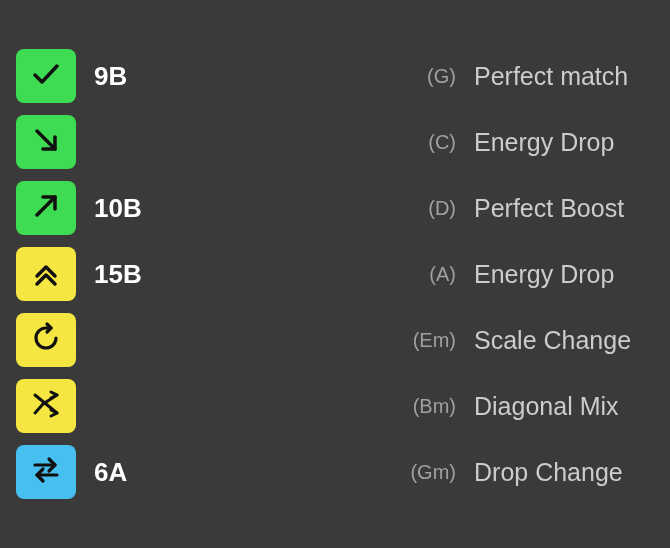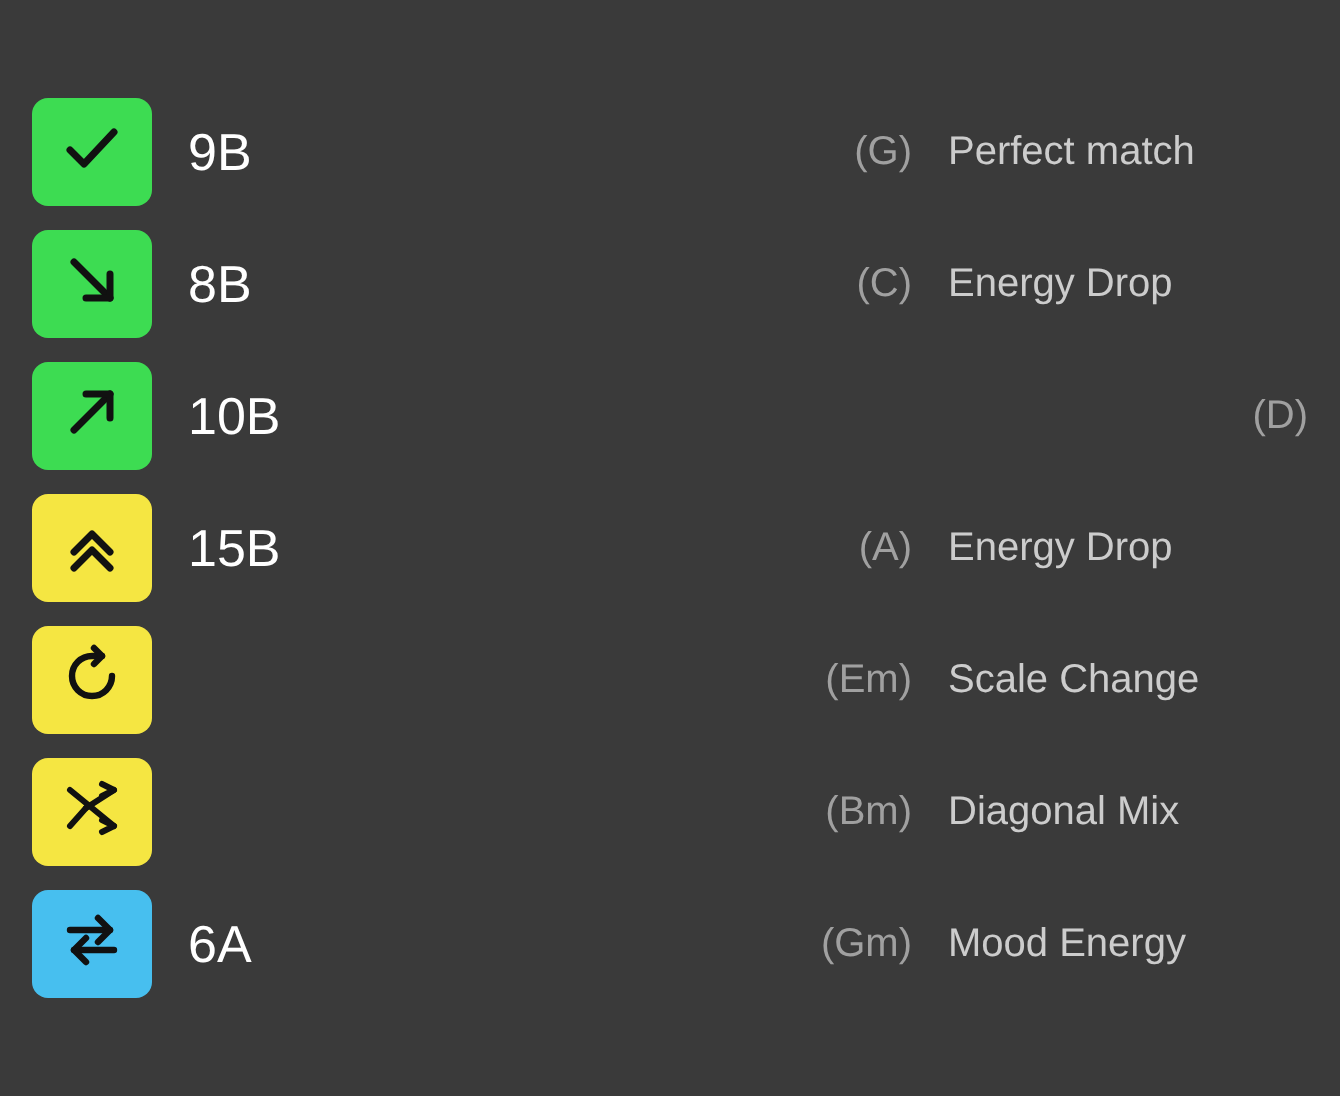--- a/index.html
+++ b/index.html
@@ -31,36 +31,36 @@
     .icon-box svg {
       width: 34px;
       height: 34px;
     }
     .green { background-color: #3ddc52; }
     .yellow { background-color: #f5e642; }
     .blue { background-color: #47bfef; }
 
     .key-label {
       font-size: 26px;
-      font-weight: 400;
+      font-weight: 700;
       color: #ffffff;
       margin-left: 18px;
       width: 60px;
       flex-shrink: 0;
     }
     .spacer { flex: 1; }
     .camelot-key {
       font-size: 20px;
       color: #a0a0a0;
       width: 60px;
       text-align: right;
       flex-shrink: 0;
     }
     .mix-label {
-      font-size: 20px;
+      font-size: 25px;
       color: #cccccc;
       margin-left: 18px;
       width: 180px;
       flex-shrink: 0;
     }
   </style>
 </head>
 <body>
 
 <div id="app">
@@ -75,35 +75,35 @@
     <span class="camelot-key">(G)</span>
     <span class="mix-label">Perfect match</span>
   </div>
     <div class="row">
     <div class="icon-box green">
       <span><svg viewBox="0 0 34 34" fill="none" xmlns="http://www.w3.org/2000/svg">
     <line x1="8" y1="8" x2="26" y2="26" stroke="#111" stroke-width="3.5" stroke-linecap="round"></line>
     <polyline points="14,26 26,26 26,14" stroke="#111" stroke-width="3.5" stroke-linecap="round" stroke-linejoin="round"></polyline>
   </svg></span>
     </div>
-    <span class="key-label">8B</span>
     <div class="spacer"></div>
     <span class="camelot-key">(C)</span>
     <span class="mix-label">Energy Drop</span>
   </div>
     <div class="row">
     <div class="icon-box green">
       <span><svg viewBox="0 0 34 34" fill="none" xmlns="http://www.w3.org/2000/svg">
     <line x1="8" y1="26" x2="26" y2="8" stroke="#111" stroke-width="3.5" stroke-linecap="round"></line>
     <polyline points="14,8 26,8 26,20" stroke="#111" stroke-width="3.5" stroke-linecap="round" stroke-linejoin="round"></polyline>
   </svg></span>
     </div>
     <span class="key-label">10B</span>
     <div class="spacer"></div>
     <span class="camelot-key">(D)</span>
+    <span class="mix-label">Perfect Boost</span>
   </div>
     <div class="row">
     <div class="icon-box yellow">
       <span><svg viewBox="0 0 34 34" fill="none" xmlns="http://www.w3.org/2000/svg">
     <polyline points="8,21 17,12 26,21" stroke="#111" stroke-width="3.5" stroke-linecap="round" stroke-linejoin="round"></polyline>
     <polyline points="8,29 17,20 26,29" stroke="#111" stroke-width="3.5" stroke-linecap="round" stroke-linejoin="round"></polyline>
   </svg></span>
     </div>
     <span class="key-label">15B</span>
     <div class="spacer"></div>
@@ -140,15 +140,15 @@
       <span><svg viewBox="0 0 34 34" fill="none" xmlns="http://www.w3.org/2000/svg">
     <path d="M6,12 H26" stroke="#111" stroke-width="3.2" stroke-linecap="round"></path>
     <polyline points="20,6 26,12 20,18" stroke="#111" stroke-width="3.2" stroke-linecap="round" stroke-linejoin="round"></polyline>
     <path d="M28,22 H8" stroke="#111" stroke-width="3.2" stroke-linecap="round"></path>
     <polyline points="14,16 8,22 14,28" stroke="#111" stroke-width="3.2" stroke-linecap="round" stroke-linejoin="round"></polyline>
   </svg></span>
     </div>
     <span class="key-label">6A</span>
     <div class="spacer"></div>
     <span class="camelot-key">(Gm)</span>
-    <span class="mix-label">Mood Energy</span>
+    <span class="mix-label">Drop Change</span>
   </div>
   </div>
 
 </body></html>

